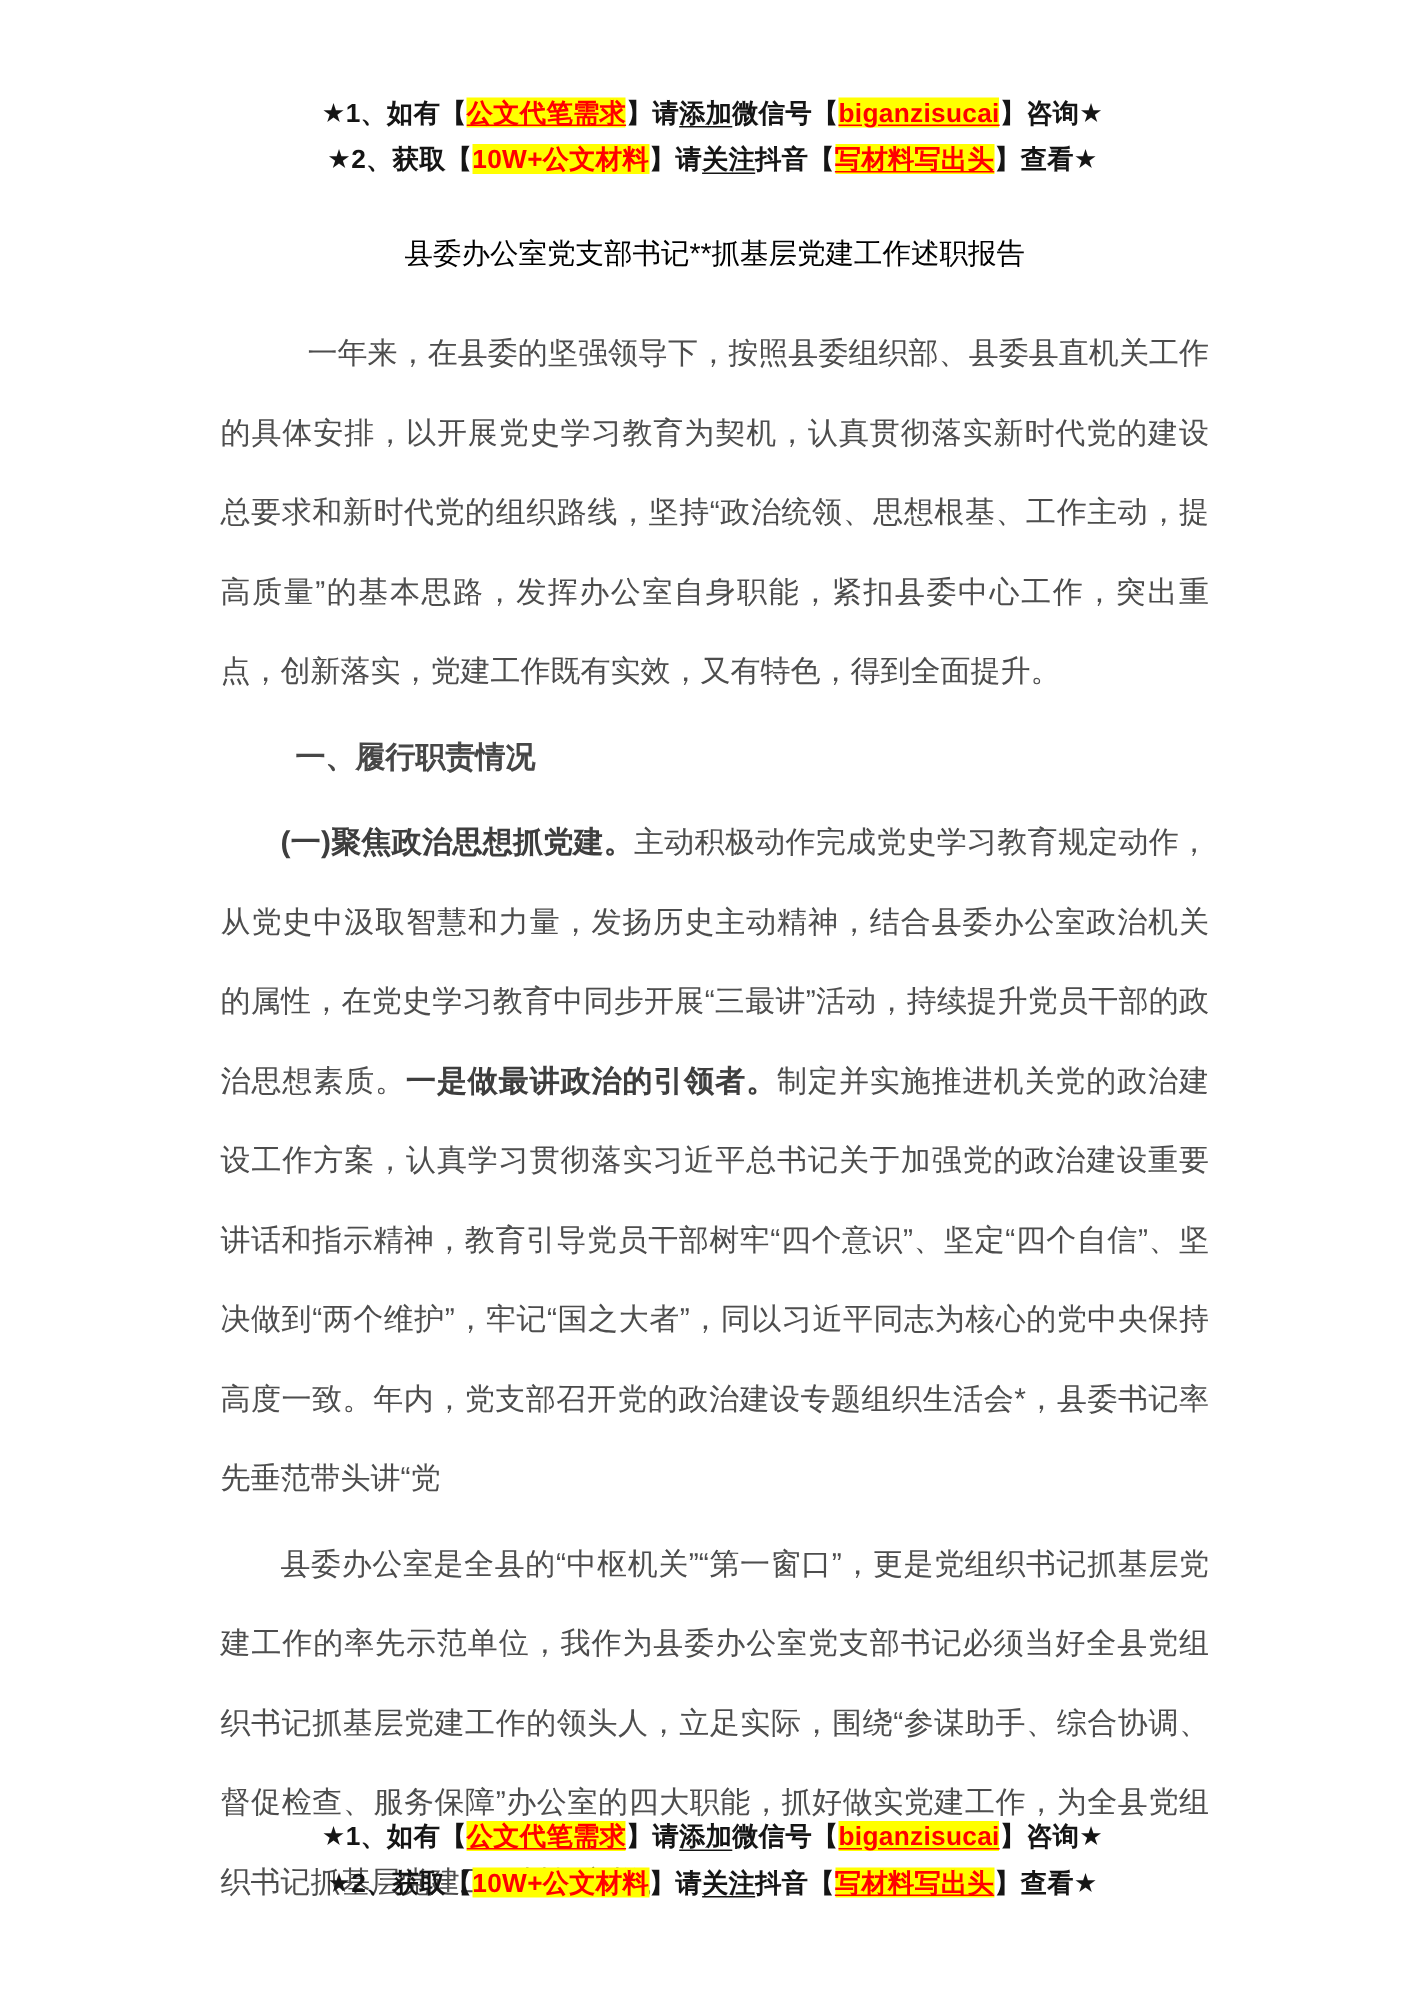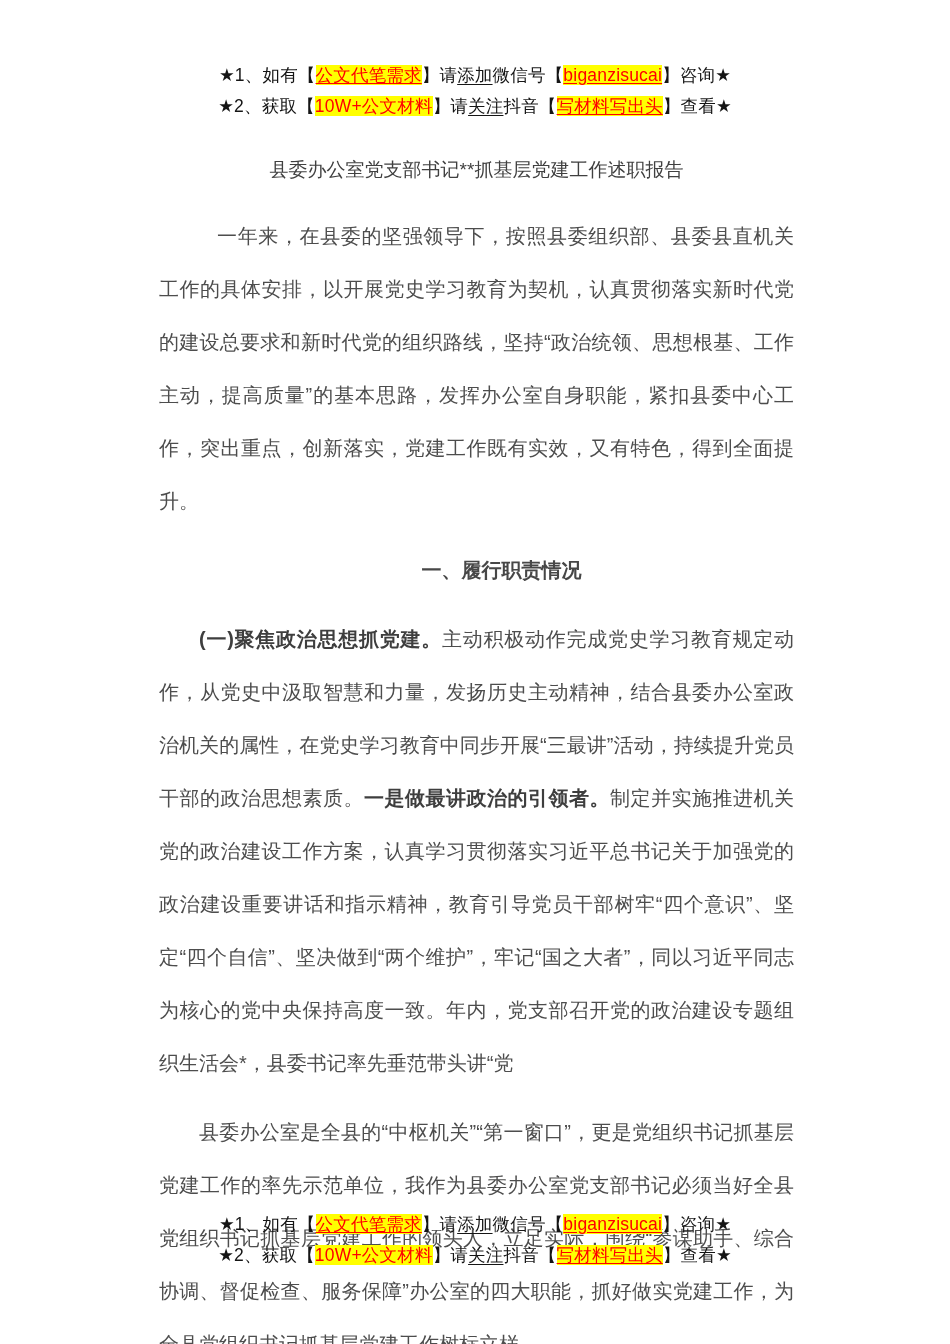--- a/index.html
+++ b/index.html
@@ -16,21 +16,21 @@
     overflow: hidden;
     font-family: "Liberation Sans", "DejaVu Sans", sans-serif;
   }
   .content-col {
     margin-left: 143px;
     width: 667px;
   }
   
   .promo {
     text-align: center;
-    font-weight: normal;
+    font-weight: bold;
     font-size: 17.5px;
     line-height: 31px;
     color: #151515;
     letter-spacing: 0.2px;
     white-space: nowrap;
   }
   .promo-top { padding-top: 60px; }
   .promo-bottom {
     position: absolute;
     top: 1209px;
@@ -48,41 +48,41 @@
   .ub {
     text-decoration: underline;
     text-underline-offset: 3px;
   }
   
   .doc-title {
     margin-top: 33px;
     text-align: center;
     font-size: 19px;
     font-weight: 400;
-    color: #404040;
+    color: #000000;
     line-height: 30px;
   }
   
   .doc-body {
     margin-top: 25px;
     font-size: 20px;
     line-height: 53px;
     color: #4d4d4d;
     text-align: justify;
   }
   .doc-body p {
-    margin: 16px;
+    margin: 4px;
     text-indent: 40px;
   }
   .doc-body p.indent-lg { text-indent: 58px; }
   .doc-body p.heading {
     font-weight: bold;
     color: #474747;
     text-indent: 50px;
-    text-align: center;
+    text-align: left;
   }
   .run-bold {
     font-weight: bold;
     color: #3e3e3e;
   }
 </style>
 </head>
 <body>
 
 <div class="page">

